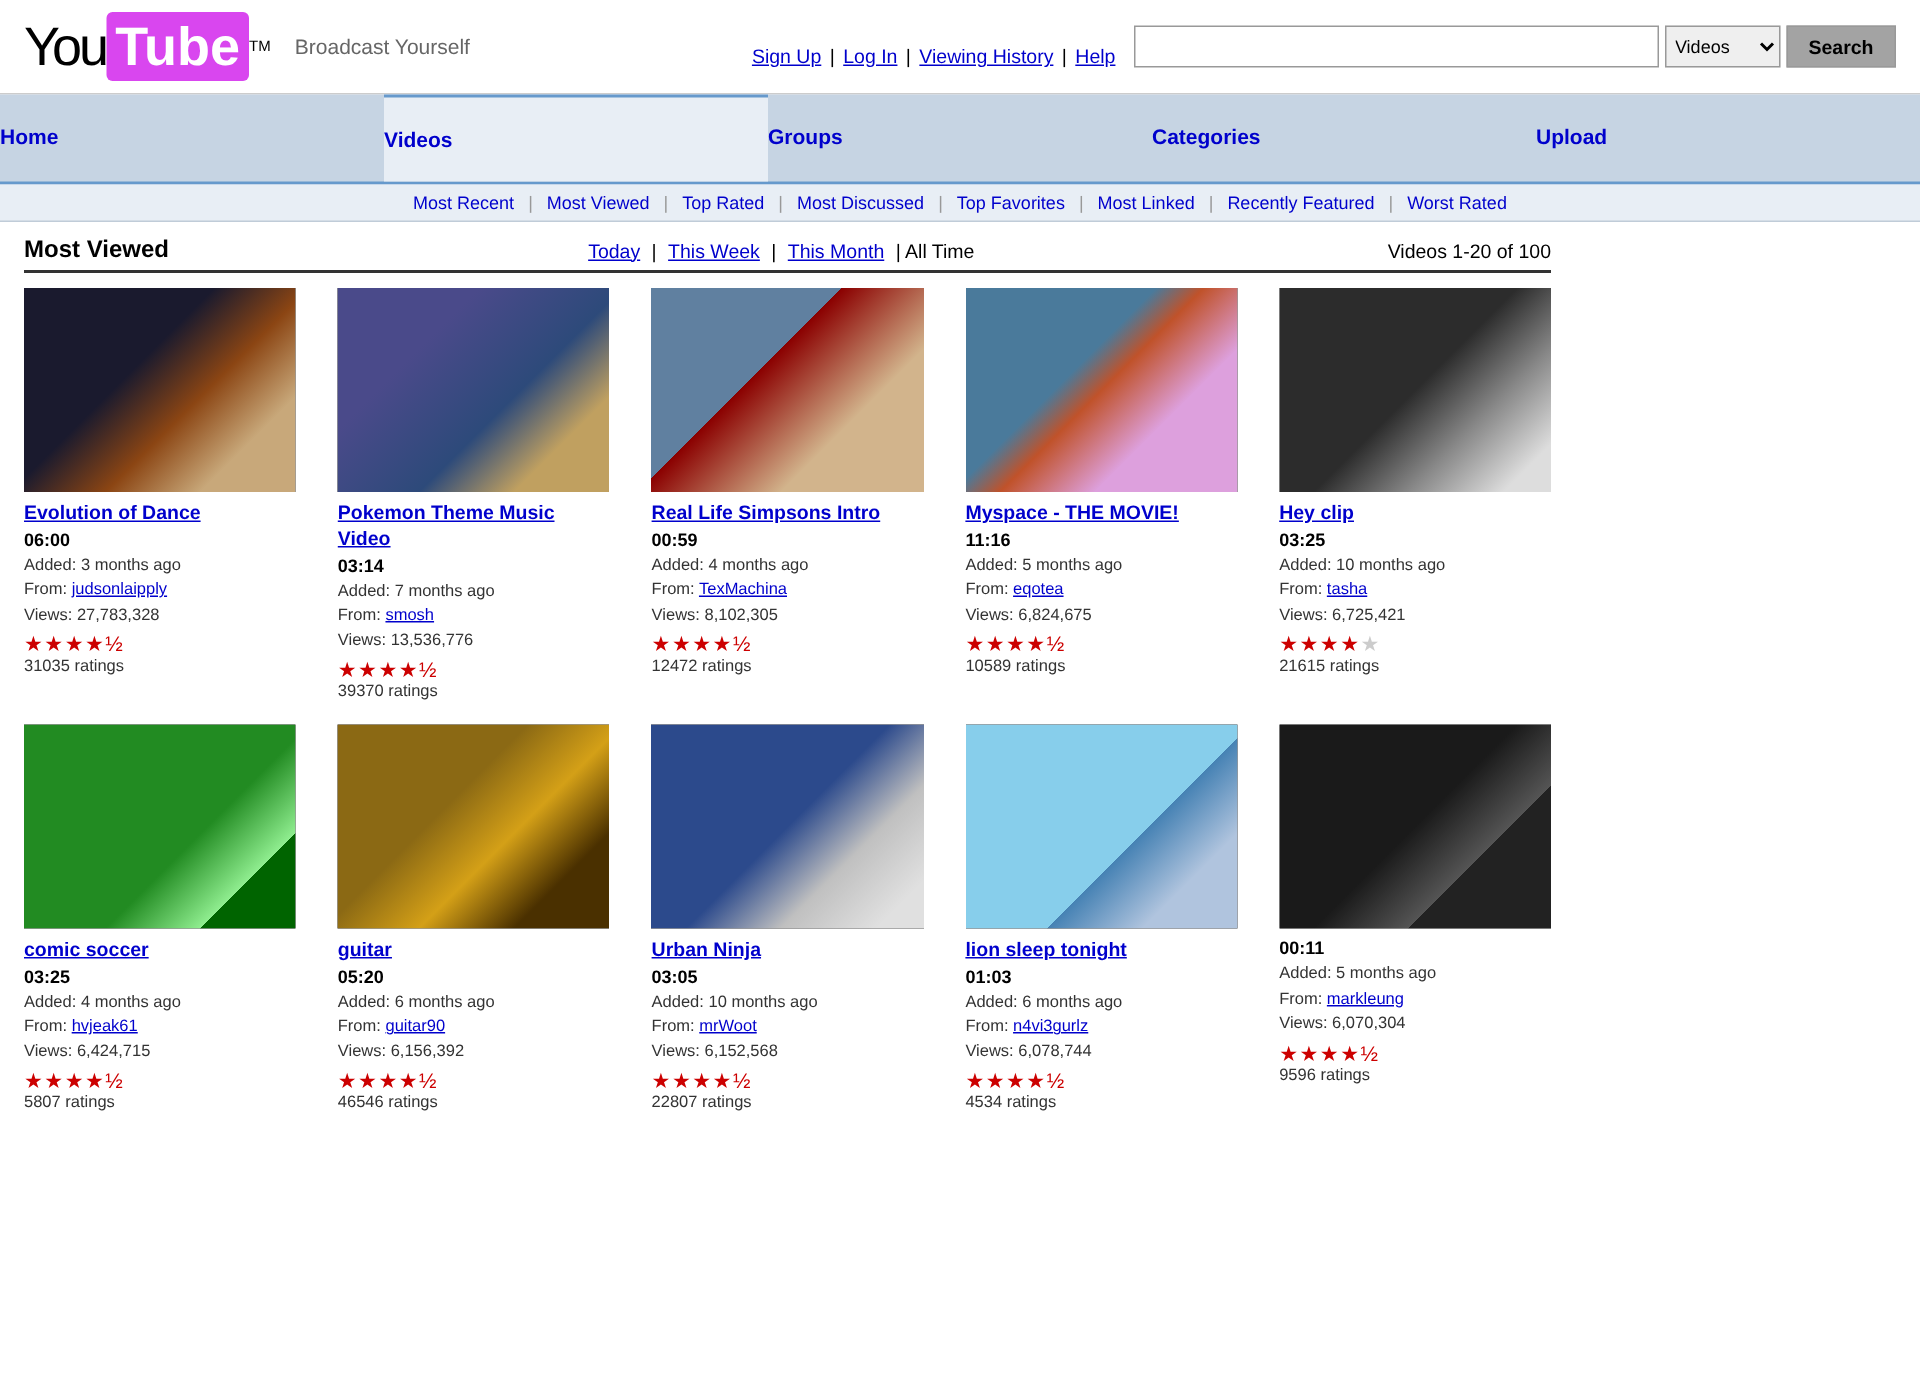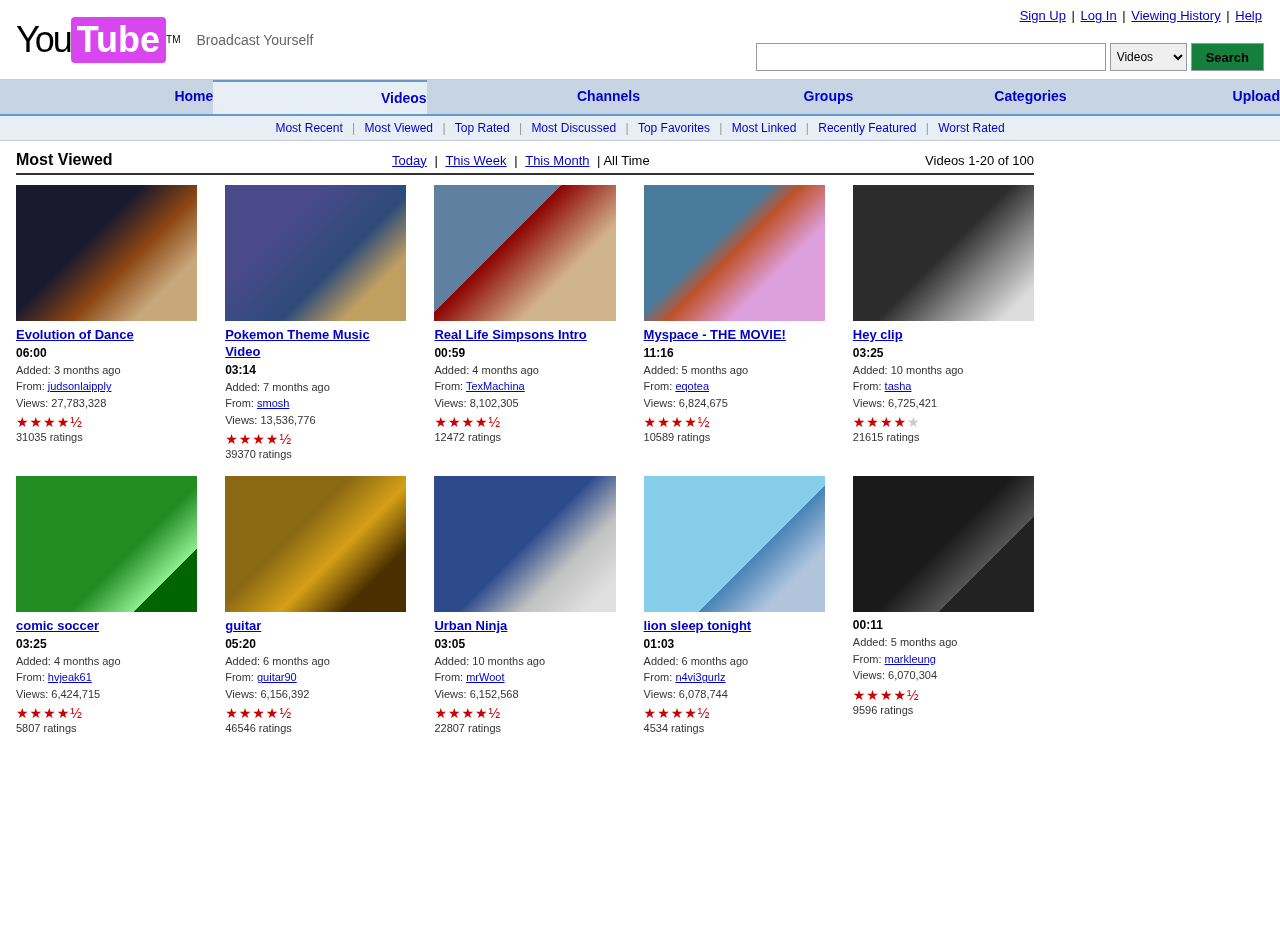--- a/index.html
+++ b/index.html
@@ -7,31 +7,31 @@
     a { color: #0000cc; text-decoration: underline; }
 
     
     #header { display: flex; align-items: center; justify-content: space-between; padding: 8px 16px; border-bottom: 1px solid #ccc; }
     #logo-area { display: flex; align-items: center; gap: 8px; }
     #logo { display: flex; align-items: center; }
     .logo-you { font-size: 36px; font-weight: normal; color: #000; letter-spacing: -2px; }
     .logo-tube { background: #d946ef; color: #fff; font-size: 36px; font-weight: bold; padding: 2px 6px; border-radius: 4px; }
     .logo-tm { font-size: 10px; vertical-align: super; }
     .tagline { font-size: 14px; color: #666; margin-left: 8px; }
-    #header-right { display: flex; flex-direction: column; align-items: flex-end; gap: 20px; }
+    #header-right { display: flex; align-items: flex-end; gap: 10px; }
     #header-links { font-size: 13px; }
     #header-links a { margin: 0 2px; }
     #search-bar { display: flex; align-items: center; gap: 4px; }
     #search-input { width: 350px; height: 28px; border: 1px solid #999; padding: 2px 4px; font-size: 13px; }
     #search-type { height: 28px; border: 1px solid #999; font-size: 12px; padding: 0 2px; }
-    #search-btn { height: 28px; padding: 0 14px; background: #15803d; border: 1px solid #999; cursor: pointer; font-size: 13px; font-weight: bold; text-align: right; }
+    #search-btn { height: 28px; padding: 0 14px; background: #a3a3a3; border: 1px solid #999; cursor: pointer; font-size: 13px; font-weight: bold; text-align: right; }
 
     
     #nav-tabs { display: flex; background: #c6d4e3; border-bottom: 2px solid #6699cc; }
-    .nav-tab { flex: 1; text-align: right; padding: 8px 0; font-size: 14px; font-weight: bold; cursor: pointer; }
+    .nav-tab { flex: 1; text-align: left; padding: 20px 0; font-size: 14px; font-weight: bold; cursor: pointer; }
     .nav-tab a { text-decoration: none; color: #0000cc; }
     .nav-tab.active { background: #e8eef5; border-top: 2px solid #6699cc; }
 
     
     #sub-nav { background: #e8eef5; padding: 5px 16px; border-bottom: 1px solid #c0ccd8; text-align: center; font-size: 12px; }
     #sub-nav a { margin: 0 4px; color: #0000cc; text-decoration: none; }
     #sub-nav .sep { color: #999; margin: 0 2px; }
 
     
     #main { padding: 10px 16px; max-width: 1050px; }
@@ -95,21 +95,20 @@
         <option>Playlists</option>
       </select>
       <button id="search-btn">Search</button>
     </div>
   </div>
 </div>
 
 <div id="nav-tabs">
   <div class="nav-tab"><a href="#">Home</a></div>
   <div class="nav-tab active"><a href="#">Videos</a></div>
-  <div class="nav-tab"><a href="#">Channels</a></div>
   <div class="nav-tab"><a href="#">Groups</a></div>
   <div class="nav-tab"><a href="#">Categories</a></div>
   <div class="nav-tab"><a href="#">Upload</a></div>
 </div>
 
 <div id="sub-nav">
   <a href="#">Most Recent</a>
   <span class="sep">|</span>
   <a href="#">Most Viewed</a>
   <span class="sep">|</span>

